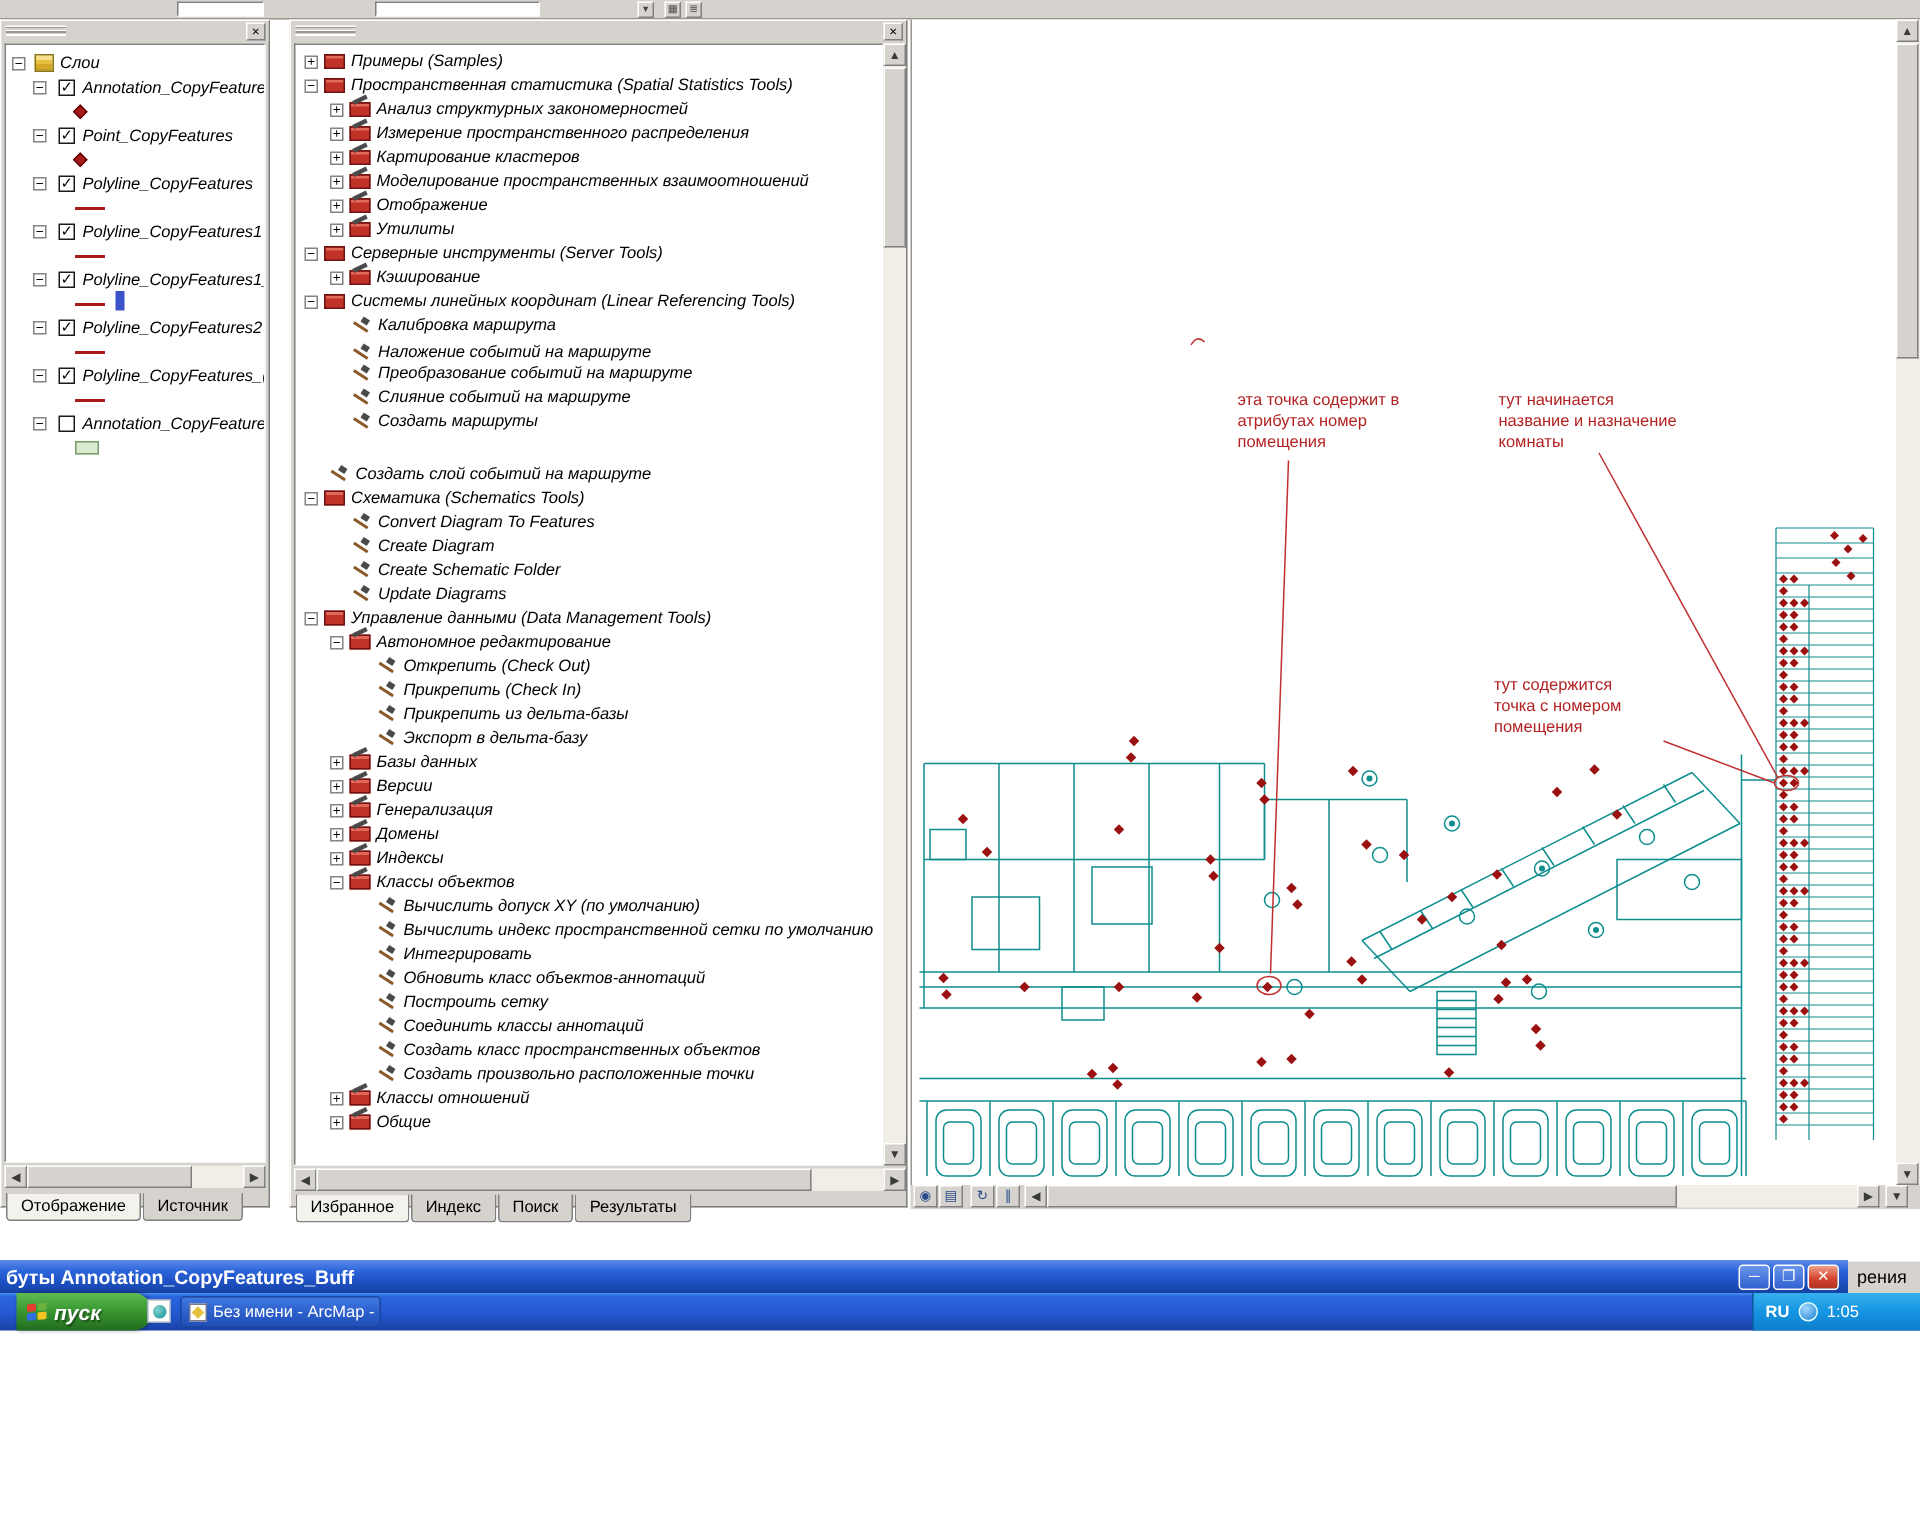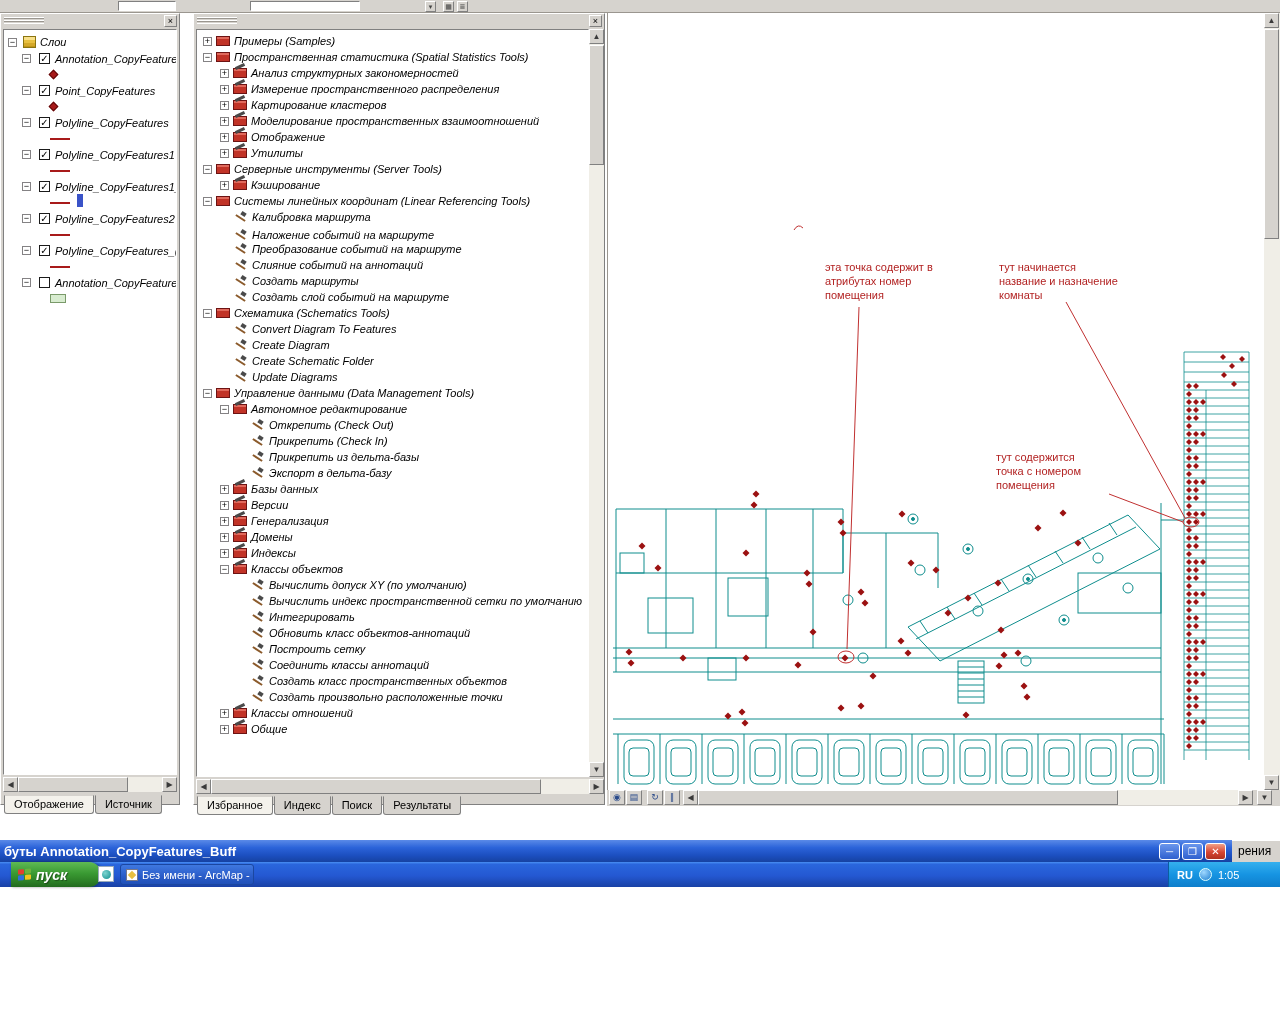--- a/index.html
+++ b/index.html
@@ -277,28 +277,28 @@
             <span class="lbl">Наложение событий на маршруте</span>
           </div>
           <div class="trow" style="padding-left: 23px;">
             <span class="exp-sp"></span>
             <span class="icon-tool"></span>
             <span class="lbl">Преобразование событий на маршруте</span>
           </div>
           <div class="trow" style="padding-left: 23px;">
             <span class="exp-sp"></span>
             <span class="icon-tool"></span>
-            <span class="lbl">Слияние событий на аннотаций</span>
+            <span class="lbl">Слияние событий на маршруте</span>
           </div>
           <div class="trow" style="padding-left: 23px;">
             <span class="exp-sp"></span>
             <span class="icon-tool"></span>
             <span class="lbl">Создать маршруты</span>
           </div>
-          <div class="trow" style="padding-left: 23px;">
+          <div class="trow" style="padding-left: 8px; margin-top: 19px;">
             <span class="exp-sp"></span>
             <span class="icon-tool"></span>
             <span class="lbl">Создать слой событий на маршруте</span>
           </div>
           <div class="trow" style="padding-left: 6px;">
             <span class="exp">−</span>
             <span class="icon-toolbox"></span>
             <span class="lbl">Схематика (Schematics Tools)</span>
           </div>
           <div class="trow" style="padding-left: 23px;">

